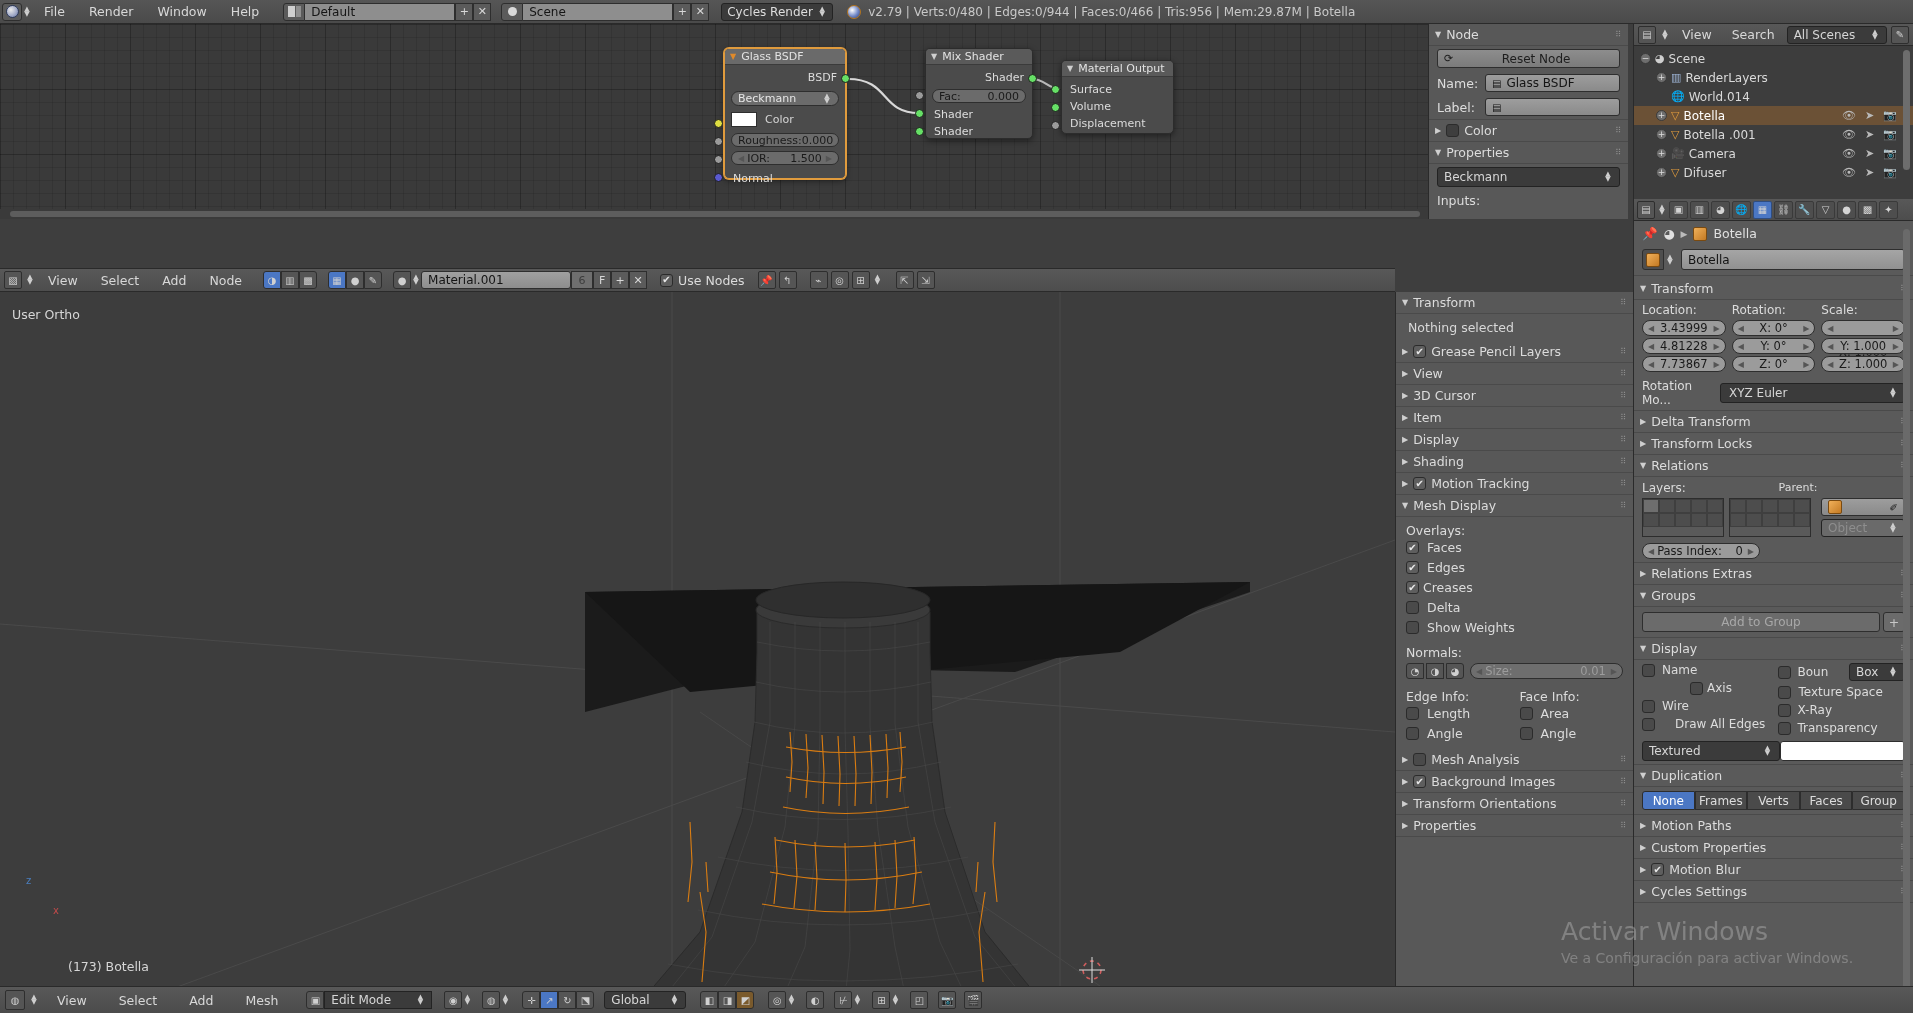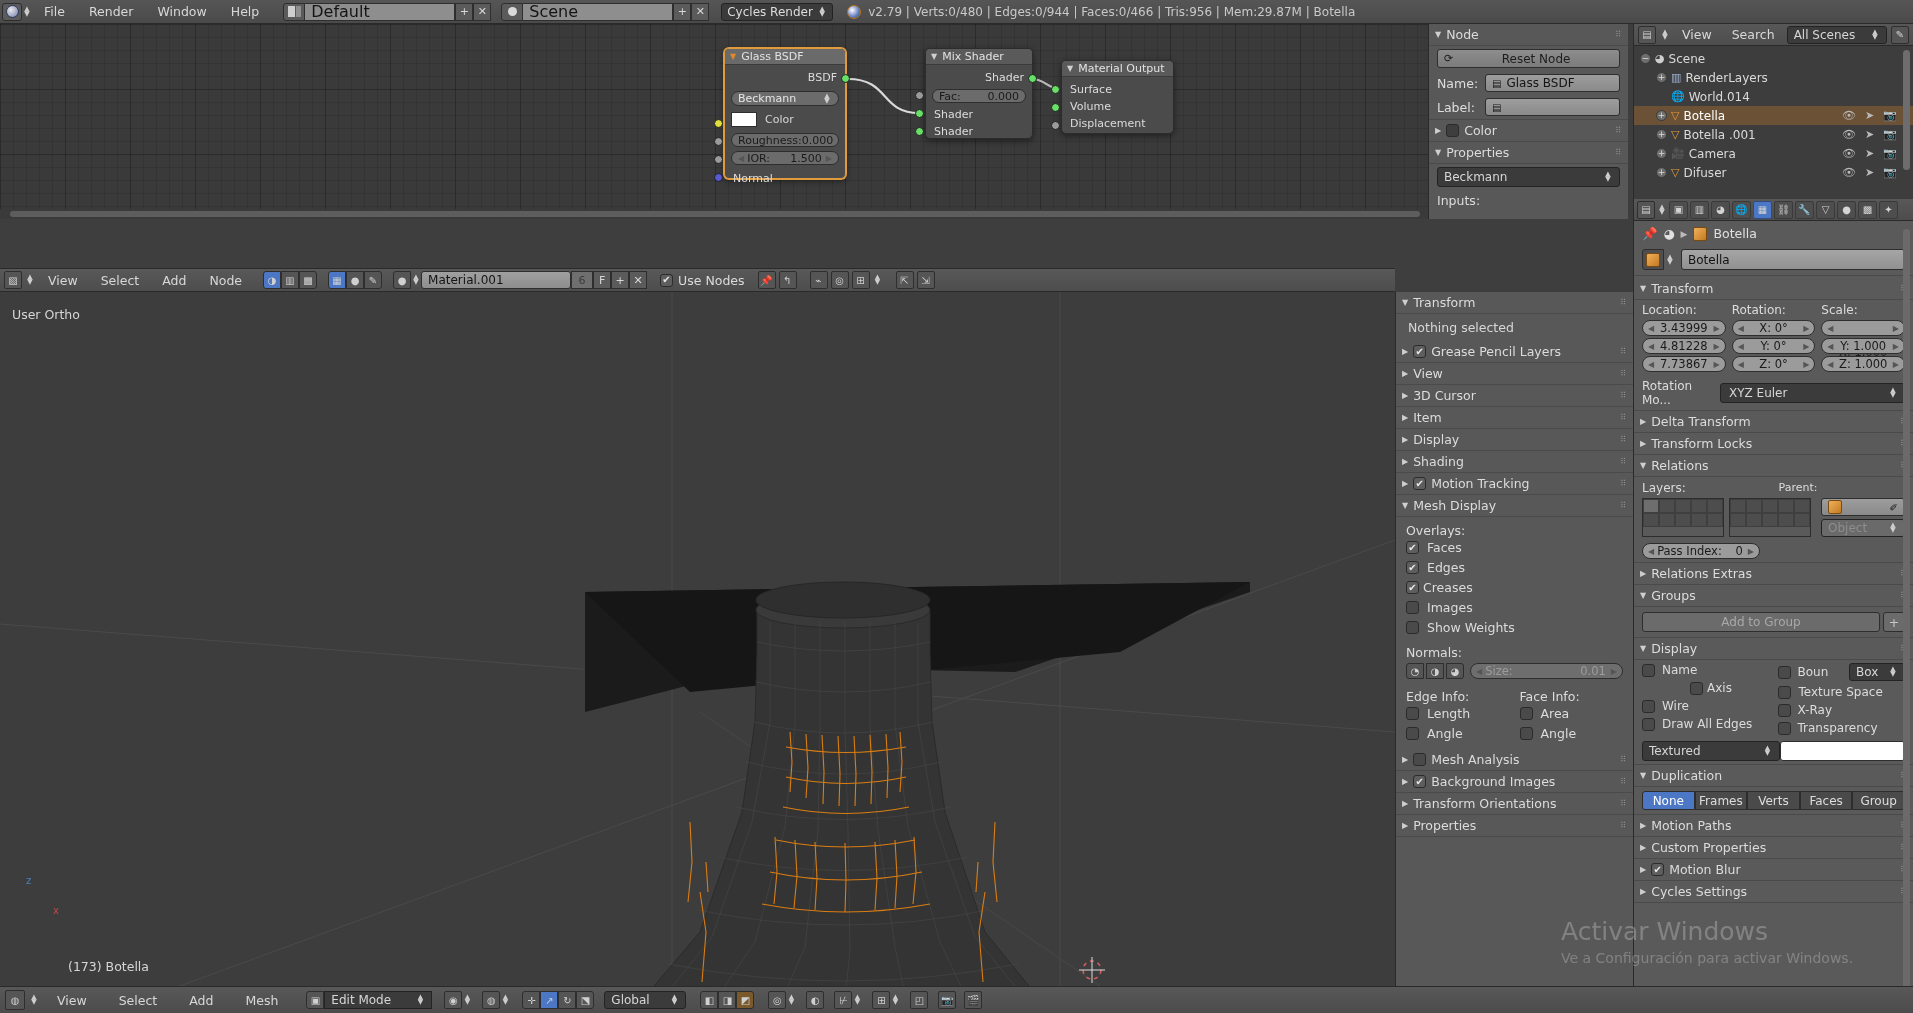--- a/index.html
+++ b/index.html
@@ -50,21 +50,21 @@
             background:linear-gradient(#565656,#4a4a4a); border-bottom:1px solid #2a2a2a;
             display:flex; align-items:center; gap:0; padding:0 2px; }
   .blenderlogo { width:20px; height:18px; border:1px solid #2e2e2e; border-radius:3px;
                  background:#5b5b5b; display:flex; align-items:center; justify-content:center; }
   .blenderlogo .bi { width:13px; height:13px; border-radius:50%; background:radial-gradient(circle at 35% 35%, #eaeaea, #9fa8c6 60%, #5b6a96);
                      border:1px solid #2d3a5c; }
   .ddcombo { display:flex; align-items:center; }
   .ddcombo .pre { width:22px; height:18px; border:1px solid #2e2e2e; border-radius:3px 0 0 3px;
                   background:#5b5b5b; display:flex; align-items:center; justify-content:center; gap:1px;}
   .ddcombo .val { height:18px; min-width:150px; background:#8e8e8e; border:1px solid #2e2e2e; border-left:none;
-                  color:#151515; font-size:16px; display:flex; align-items:center; padding:0 6px; }
+                  color:#151515; font-size:12px; display:flex; align-items:center; padding:0 6px; }
   .plusx { width:18px; height:18px; border:1px solid #2e2e2e; background:#5b5b5b; display:flex;
            align-items:center; justify-content:center; color:#d8d8d8; font-size:11px; }
   .enginesel { height:18px; min-width:100px; background:#3b3b3b; border:1px solid #232323; border-radius:3px;
                color:#dedede; font-size:12px; display:flex; align-items:center; justify-content:space-between; padding:0 5px; }
   .statstext { color:#c9c9c9; font-size:12px; white-space:nowrap; }
 
   
   #nodeeditor { position:absolute; left:0; top:24px; width:1428px; height:195px;
                 background:#3a3a3a; overflow:hidden; }
   #nodegrid { position:absolute; inset:0;
@@ -641,21 +641,21 @@
             <span>Name</span>
           </div>
           <div style="display:flex;align-items:center;gap:4px;font-size:12px;color:#dcdcdc;margin-left:48px;">
             <span class="chk"></span>
             <span>Axis</span>
           </div>
           <div style="display:flex;align-items:center;gap:7px;font-size:12px;color:#dcdcdc;">
             <span class="chk"></span>
             <span>Wire</span>
           </div>
-          <div style="display:flex;align-items:center;gap:7px;font-size:12px;color:#dcdcdc;">
+          <div style="display:flex;align-items:center;gap:20px;font-size:12px;color:#dcdcdc;">
             <span class="chk"></span>
             <span>Draw All Edges</span>
           </div>
         </div>
       <div style="flex:1;display:flex;flex-direction:column;gap:4px;" id="disp-right">
           <div style="display:flex;align-items:center;gap:7px;font-size:12px;color:#dcdcdc;">
             <span class="chk"></span>
             <span>Boun</span>
             <div class="darkfield" style="margin-left:auto;width:56px;justify-content:space-between;height:18px;">
               <span>Box</span>
@@ -962,21 +962,21 @@
           <div style="display:flex;align-items:center;gap:8px;font-size:12.5px;color:#dcdcdc;">
             <span class="chk on"></span>
             <span>Edges</span>
           </div>
           <div style="display:flex;align-items:center;gap:4px;font-size:12.5px;color:#dcdcdc;">
             <span class="chk on"></span>
             <span>Creases</span>
           </div>
           <div style="display:flex;align-items:center;gap:8px;font-size:12.5px;color:#dcdcdc;">
             <span class="chk"></span>
-            <span>Images</span>
+            <span>Delta</span>
           </div>
           <div style="display:flex;align-items:center;gap:8px;font-size:12.5px;color:#dcdcdc;">
             <span class="chk"></span>
             <span>Show Weights</span>
           </div>
         </div>
     </div>
 
     <div style="padding:10px 10px 3px 10px;font-size:12.5px;color:#dcdcdc;">Normals:</div>
     <div style="display:flex;align-items:center;gap:2px;padding:0 10px;">

